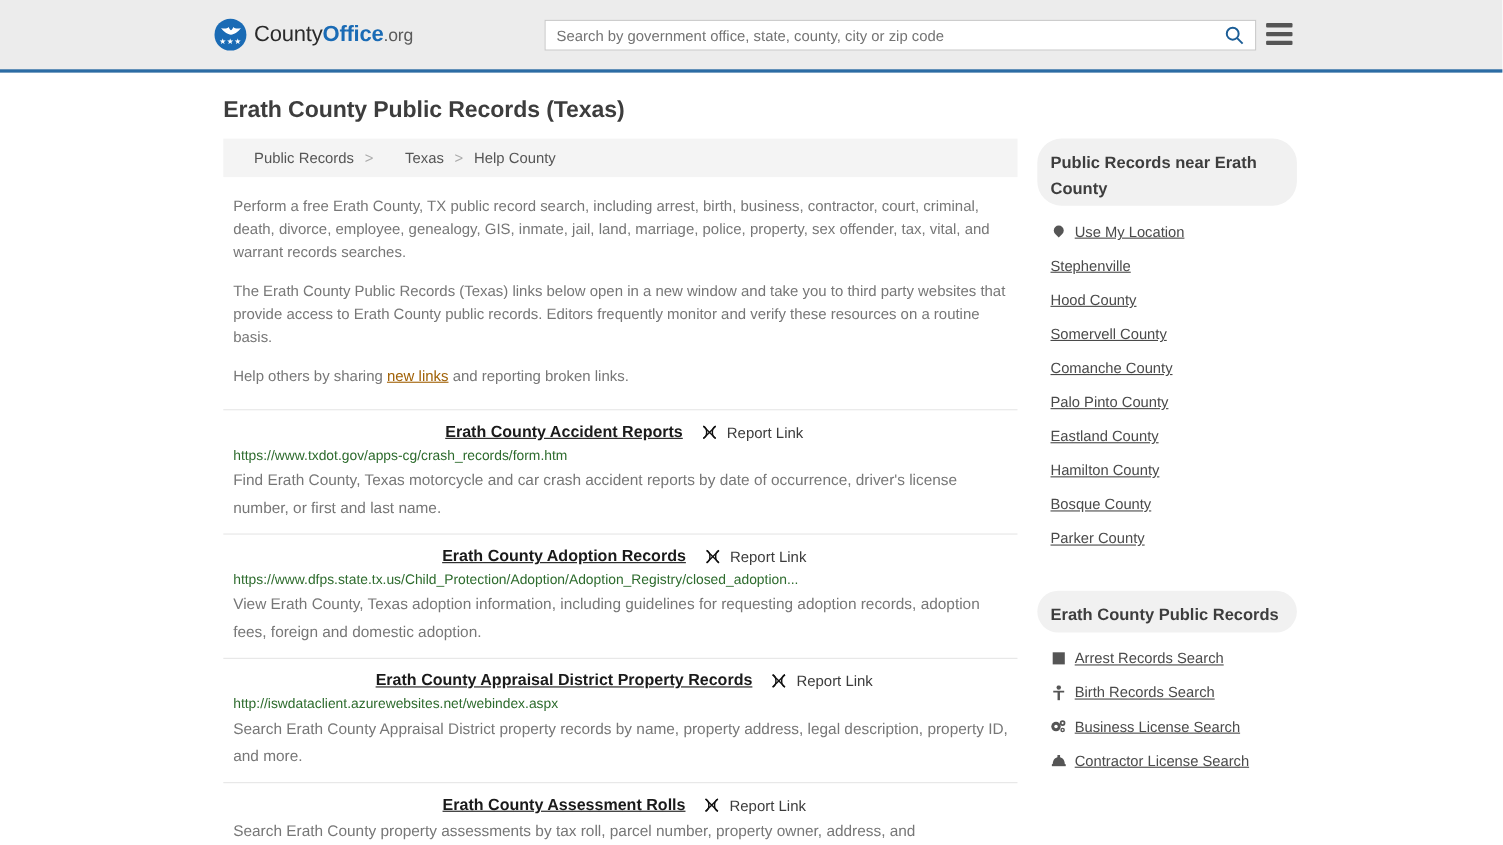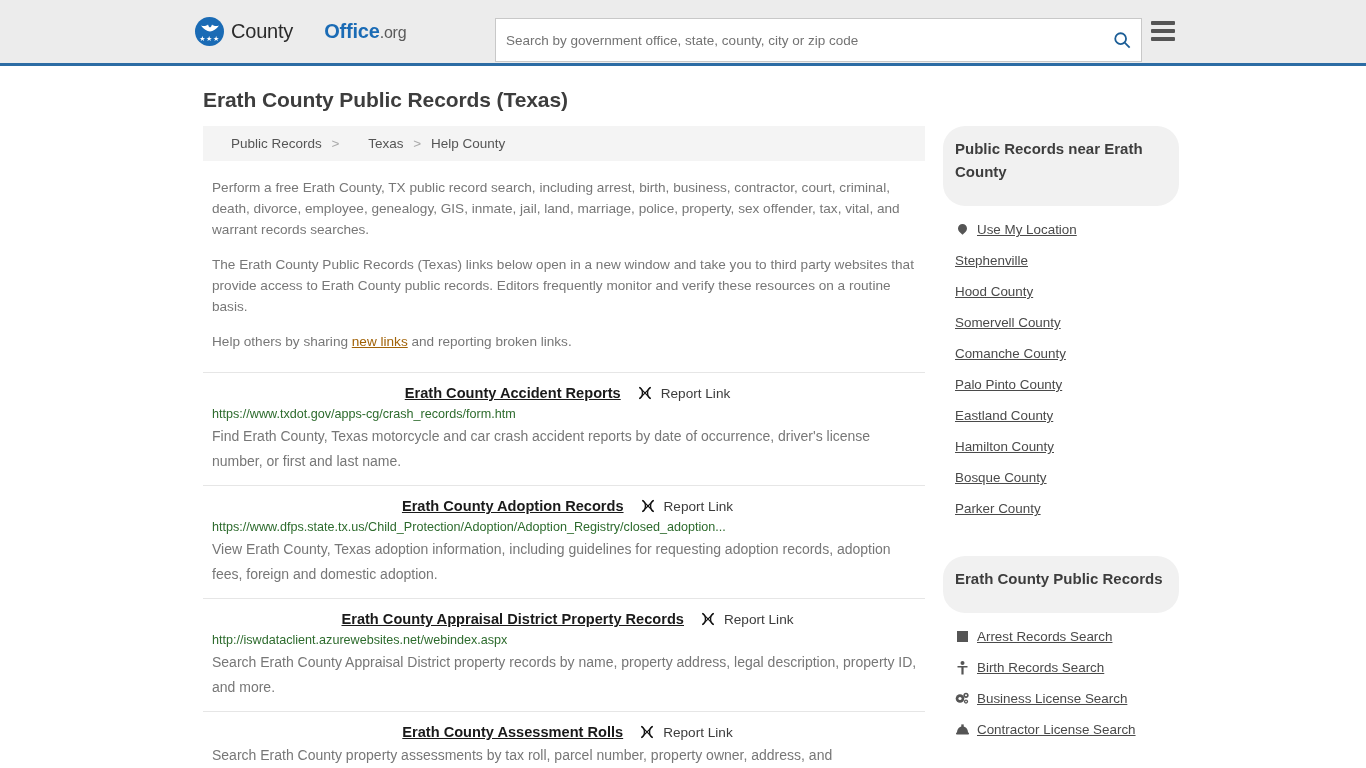--- a/index.html
+++ b/index.html
@@ -50,29 +50,29 @@
     font-size: 7px;
     letter-spacing: 0.5px;
     line-height: 7px;
   }
   .brand-text {
     font-size: 20px;
     color: #2b2b2b;
     letter-spacing: -0.2px;
     white-space: nowrap;
   }
-  .brand-text .b-bold { color: #1a6bb5; font-weight: bold; margin-left: 31px; }
+  .brand-text .b-bold { color: #1a6bb5; font-weight: bold; }
   .brand-text .b-tld { color: #5a5a5a; font-size: 16px; }
 
   .search-wrap {
     position: absolute;
     left: 495px;
     top: 18px;
     width: 647px;
-    height: 44px;
+    height: 28px;
     display: flex;
     background: #ffffff;
     border: 1px solid #c8c8c8;
   }
   .search-input {
     flex: 1 1 auto;
     border: 0;
     outline: none;
     padding: 0 10px;
     font-size: 13.5px;
@@ -214,21 +214,21 @@
 
   
   .side-panel { margin-bottom: 4px; }
   .side-panel + .side-panel { margin-top: 32px; }
   .side-title {
     background: #f1f1f1;
     color: #3d3d3d;
     font-size: 15px;
     font-weight: bold;
     line-height: 23px;
-    padding: 11px 12px 23px 12px;
+    padding: 11px 12px 4px 12px;
     margin: 0;
     border-radius: 22px;
   }
   .side-list {
     list-style: none;
     margin: 0;
     padding: 8px 0 0 0;
     text-align: right;
   }
   .side-list li {

